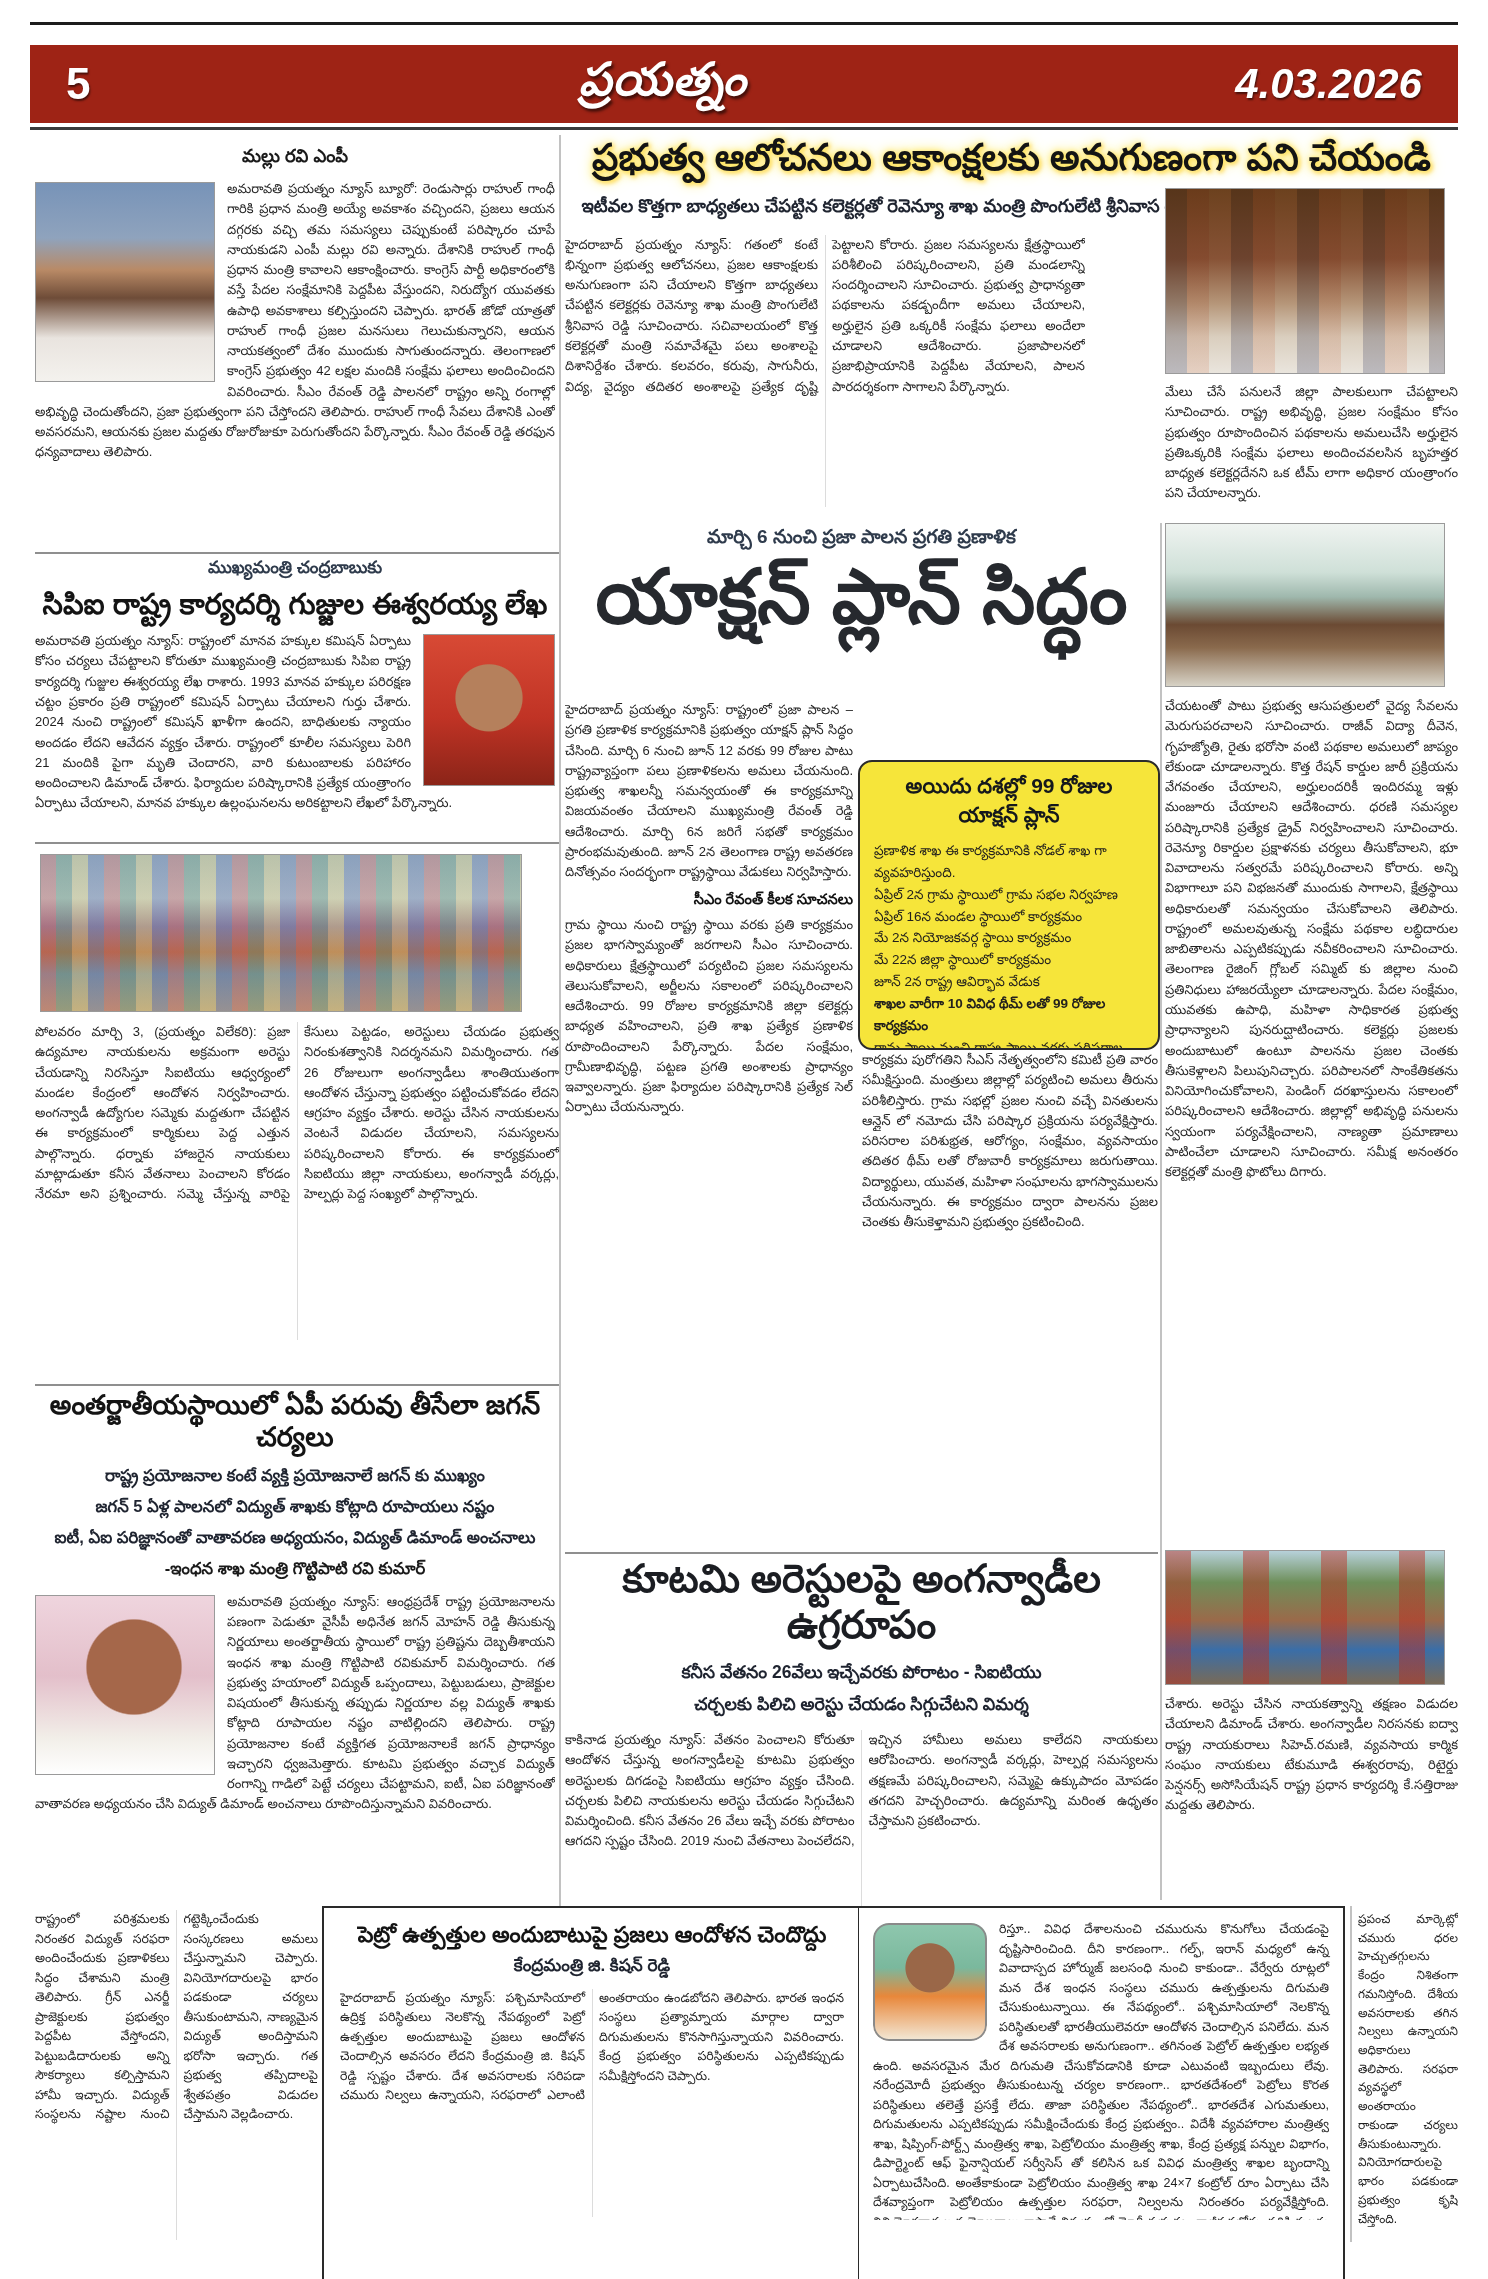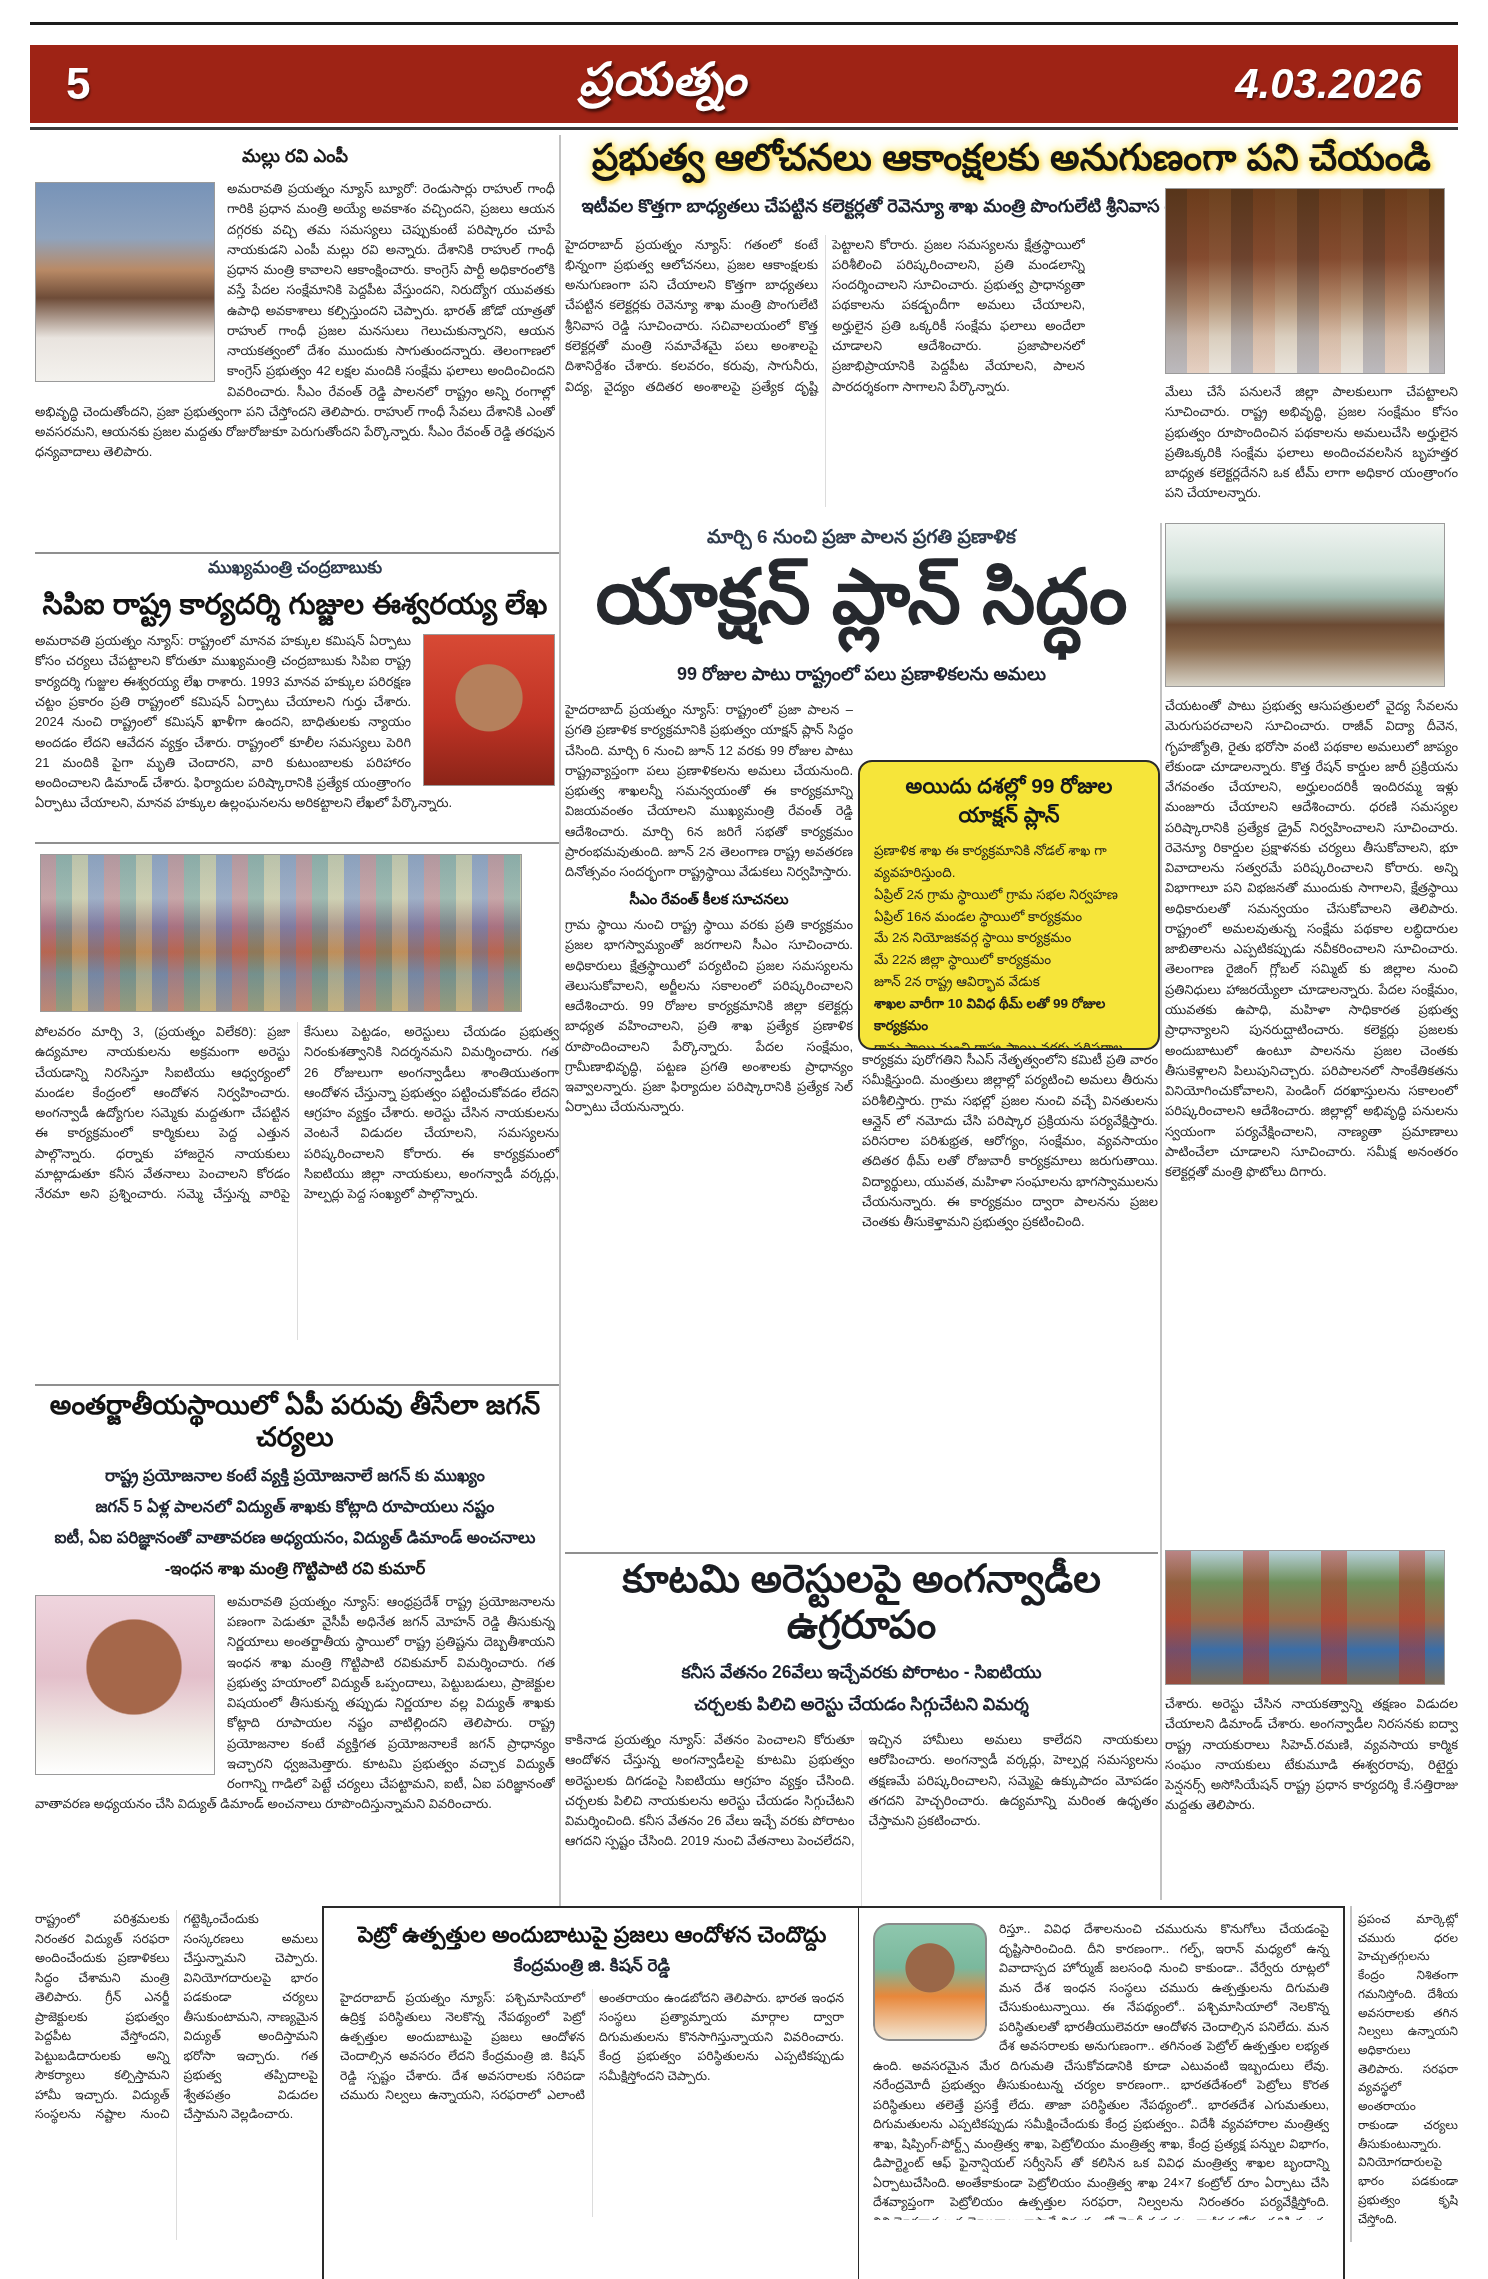--- a/index.html
+++ b/index.html
@@ -109,25 +109,24 @@
   <div class="abs photo ph-group" style="left:1165px;top:188px;width:280px;height:186px;"></div>
   <div class="abs body-text" style="left:1165px;top:382px;width:293px;height:134px;">మేలు చేసే పనులనే జిల్లా పాలకులుగా చేపట్టాలని సూచించారు. రాష్ట్ర అభివృద్ధి, ప్రజల సంక్షేమం కోసం ప్రభుత్వం రూపొందించిన పథకాలను అమలుచేసి అర్హులైన ప్రతిఒక్కరికి సంక్షేమ ఫలాలు అందించవలసిన బృహత్తర బాధ్యత కలెక్టర్లదేనని ఒక టీమ్ లాగా అధికార యంత్రాంగం పని చేయాలన్నారు.</div>
   <div class="abs photo ph-meeting" style="left:1165px;top:523px;width:280px;height:164px;"></div>
   <div class="abs body-text" style="left:1165px;top:696px;width:293px;height:848px;">చేయటంతో పాటు ప్రభుత్వ ఆసుపత్రులలో వైద్య సేవలను మెరుగుపరచాలని సూచించారు. రాజీవ్ విద్యా దీవెన, గృహజ్యోతి, రైతు భరోసా వంటి పథకాల అమలులో జాప్యం లేకుండా చూడాలన్నారు. కొత్త రేషన్ కార్డుల జారీ ప్రక్రియను వేగవంతం చేయాలని, అర్హులందరికీ ఇందిరమ్మ ఇళ్లు మంజూరు చేయాలని ఆదేశించారు. ధరణి సమస్యల పరిష్కారానికి ప్రత్యేక డ్రైవ్ నిర్వహించాలని సూచించారు. రెవెన్యూ రికార్డుల ప్రక్షాళనకు చర్యలు తీసుకోవాలని, భూ వివాదాలను సత్వరమే పరిష్కరించాలని కోరారు. అన్ని విభాగాలూ పని విభజనతో ముందుకు సాగాలని, క్షేత్రస్థాయి అధికారులతో సమన్వయం చేసుకోవాలని తెలిపారు. రాష్ట్రంలో అమలవుతున్న సంక్షేమ పథకాల లబ్ధిదారుల జాబితాలను ఎప్పటికప్పుడు నవీకరించాలని సూచించారు. తెలంగాణ రైజింగ్ గ్లోబల్ సమ్మిట్ కు జిల్లాల నుంచి ప్రతినిధులు హాజరయ్యేలా చూడాలన్నారు. పేదల సంక్షేమం, యువతకు ఉపాధి, మహిళా సాధికారత ప్రభుత్వ ప్రాధాన్యాలని పునరుద్ఘాటించారు. కలెక్టర్లు ప్రజలకు అందుబాటులో ఉంటూ పాలనను ప్రజల చెంతకు తీసుకెళ్లాలని పిలుపునిచ్చారు. పరిపాలనలో సాంకేతికతను వినియోగించుకోవాలని, పెండింగ్ దరఖాస్తులను సకాలంలో పరిష్కరించాలని ఆదేశించారు. జిల్లాల్లో అభివృద్ధి పనులను స్వయంగా పర్యవేక్షించాలని, నాణ్యతా ప్రమాణాలు పాటించేలా చూడాలని సూచించారు. సమీక్ష అనంతరం కలెక్టర్లతో మంత్రి ఫొటోలు దిగారు.</div>
   <div class="abs photo ph-rally" style="left:1165px;top:1550px;width:280px;height:135px;"></div>
   <div class="abs body-text" style="left:1358px;top:1910px;width:100px;height:330px;font-size:12px;">ప్రపంచ మార్కెట్లో చమురు ధరల హెచ్చుతగ్గులను కేంద్రం నిశితంగా గమనిస్తోంది. దేశీయ అవసరాలకు తగిన నిల్వలు ఉన్నాయని అధికారులు తెలిపారు. సరఫరా వ్యవస్థలో అంతరాయం రాకుండా చర్యలు తీసుకుంటున్నారు. వినియోగదారులపై భారం పడకుండా ప్రభుత్వం కృషి చేస్తోంది.</div>
   <div class="abs body-text" style="left:1165px;top:1694px;width:293px;height:206px;">చేశారు. అరెస్టు చేసిన నాయకత్వాన్ని తక్షణం విడుదల చేయాలని డిమాండ్ చేశారు. అంగన్వాడీల నిరసనకు ఐద్వా రాష్ట్ర నాయకురాలు సిహెచ్.రమణి, వ్యవసాయ కార్మిక సంఘం నాయకులు టేకుమూడి ఈశ్వరరావు, రిటైర్డు పెన్షనర్స్ అసోసియేషన్ రాష్ట్ర ప్రధాన కార్యదర్శి కే.సత్తిరాజు మద్దతు తెలిపారు.</div>
 
   <div class="abs kicker" style="left:565px;top:526px;width:593px;font-size:19px;">మార్చి 6 నుంచి ప్రజా పాలన  ప్రగతి ప్రణాళిక</div>
   <div class="abs headline" style="left:565px;top:552px;width:593px;font-size:76px;color:#26292e;">యాక్షన్ ప్లాన్ సిద్ధం</div>
-  <div class="abs deck" style="left:565px;top:664px;width:593px;font-size:18px;">99 రోజుల పాటు రాష్ట్రంలో పలు ప్రణాళికలను అమలు</div>
 
   <div class="abs body-text" style="left:565px;top:700px;width:288px;height:848px;">
     <span>హైదరాబాద్ ప్రయత్నం న్యూస్: రాష్ట్రంలో ప్రజా పాలన – ప్రగతి ప్రణాళిక కార్యక్రమానికి ప్రభుత్వం యాక్షన్ ప్లాన్ సిద్ధం చేసింది. మార్చి 6 నుంచి జూన్ 12 వరకు 99 రోజుల పాటు రాష్ట్రవ్యాప్తంగా పలు ప్రణాళికలను అమలు చేయనుంది. ప్రభుత్వ శాఖలన్నీ సమన్వయంతో ఈ కార్యక్రమాన్ని విజయవంతం చేయాలని ముఖ్యమంత్రి రేవంత్ రెడ్డి ఆదేశించారు. మార్చి 6న జరిగే సభతో కార్యక్రమం ప్రారంభమవుతుంది. జూన్ 2న తెలంగాణ రాష్ట్ర అవతరణ దినోత్సవం సందర్భంగా రాష్ట్రస్థాయి వేడుకలు నిర్వహిస్తారు.</span>
-    <span class="in-sub" style="display:block;">సీఎం రేవంత్ కీలక సూచనలు</span>
+    <span class="in-sub" style="display:block;text-align:right;">సీఎం రేవంత్ కీలక సూచనలు</span>
     <span>గ్రామ స్థాయి నుంచి రాష్ట్ర స్థాయి వరకు ప్రతి కార్యక్రమం ప్రజల భాగస్వామ్యంతో జరగాలని సీఎం సూచించారు. అధికారులు క్షేత్రస్థాయిలో పర్యటించి ప్రజల సమస్యలను తెలుసుకోవాలని, అర్జీలను సకాలంలో పరిష్కరించాలని ఆదేశించారు. 99 రోజుల కార్యక్రమానికి జిల్లా కలెక్టర్లు బాధ్యత వహించాలని, ప్రతి శాఖ ప్రత్యేక ప్రణాళిక రూపొందించాలని పేర్కొన్నారు. పేదల సంక్షేమం, గ్రామీణాభివృద్ధి, పట్టణ ప్రగతి అంశాలకు ప్రాధాన్యం ఇవ్వాలన్నారు. ప్రజా ఫిర్యాదుల పరిష్కారానికి ప్రత్యేక సెల్ ఏర్పాటు చేయనున్నారు.</span>
   </div>
 
   <div class="abs ybox" style="left:858px;top:760px;width:302px;height:290px;">
     <div class="ybox-title">అయిదు దశల్లో 99 రోజుల యాక్షన్ ప్లాన్</div>
     <ul>
       <li>ప్రణాళిక శాఖ ఈ కార్యక్రమానికి నోడల్ శాఖ గా వ్యవహరిస్తుంది.</li>
       <li>ఏప్రిల్ 2న గ్రామ స్థాయిలో గ్రామ సభల నిర్వహణ</li>
       <li>ఏప్రిల్ 16న మండల స్థాయిలో కార్యక్రమం</li>
       <li>మే 2న నియోజకవర్గ స్థాయి కార్యక్రమం</li>

